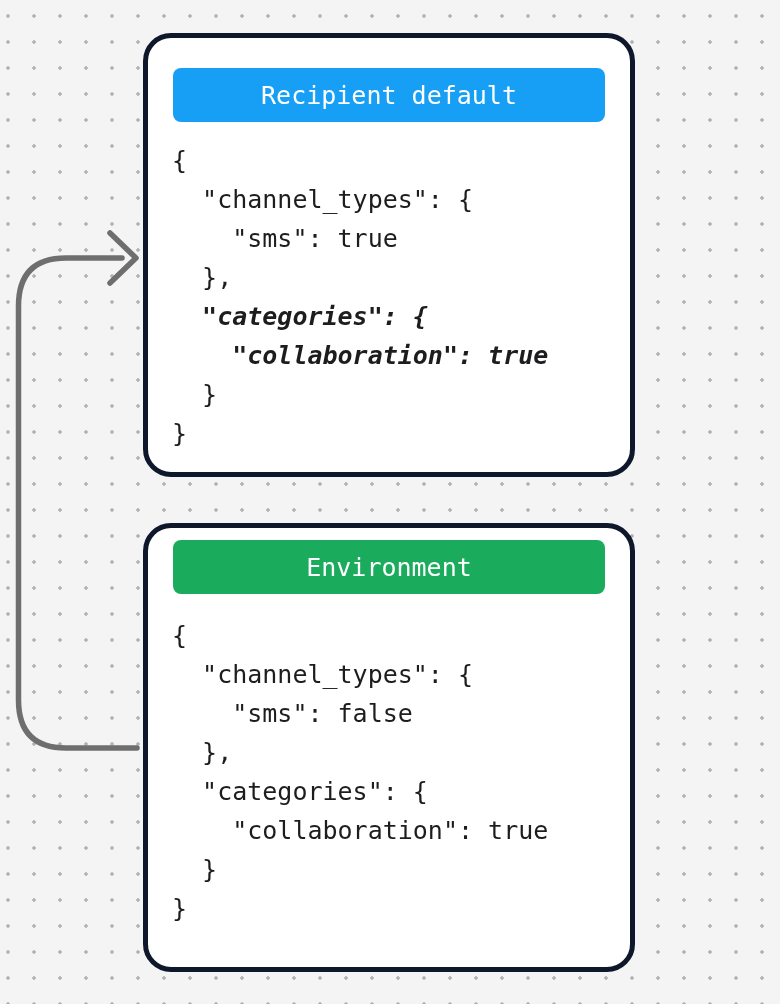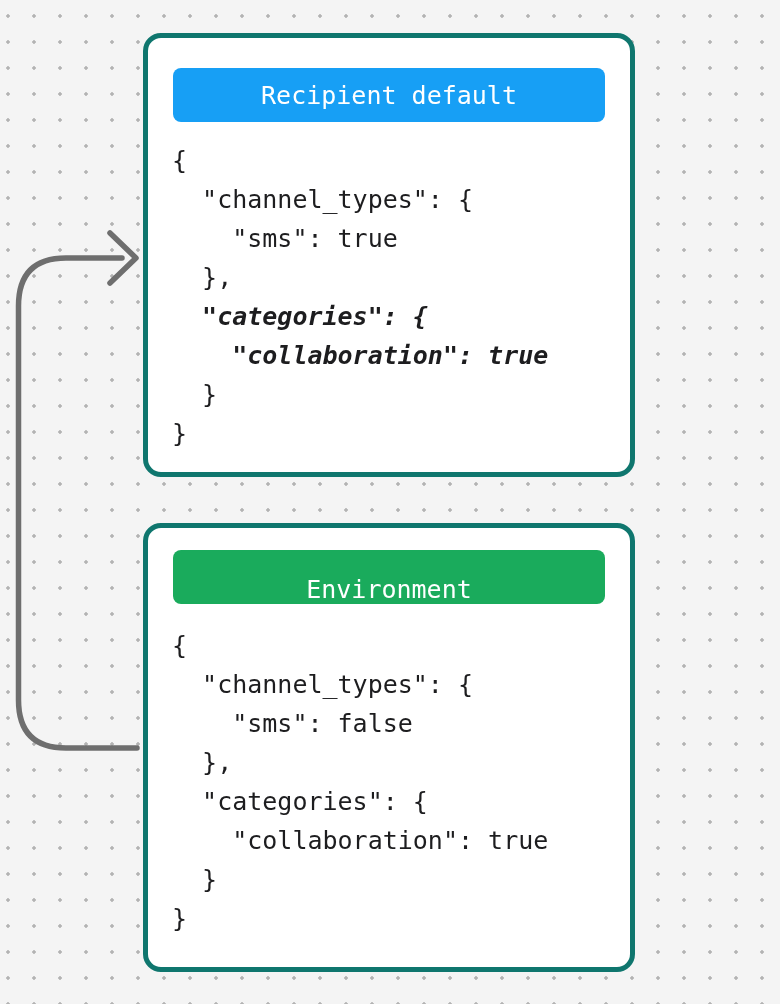--- a/index.html
+++ b/index.html
@@ -30,36 +30,36 @@
     stroke-width: 5.5;
     stroke-linecap: round;
     stroke-linejoin: round;
   }
   .card {
     position: absolute;
     left: 143px;
     width: 492px;
     box-sizing: border-box;
     background: #ffffff;
-    border: 5px solid #0f766e;
-    border-radius: 18px;
+    border: 5px solid #0f172a;
+    border-radius: 28px;
   }
   .card-1 { top: 33px;  height: 444px; }
   .card-2 { top: 523px; height: 449px; }
   .card-header {
     margin: 30px 25px 0 25px;
     height: 54px;
     border-radius: 8px;
     display: flex;
     align-items: center;
     justify-content: center;
     color: #ffffff;
     font-size: 25px;
   }
-  .card-2 .card-header { margin-top: 22px; align-items: flex-end; }
+  .card-2 .card-header { margin-top: 12px; }
   .code-block {
     margin: 19px 0 0 24px;
   }
   .card-2 .code-block { margin-top: 22px; }
   .code-line {
     white-space: pre;
     font-size: 25px;
     line-height: 39px;
     color: #1d1d1f;
   }

